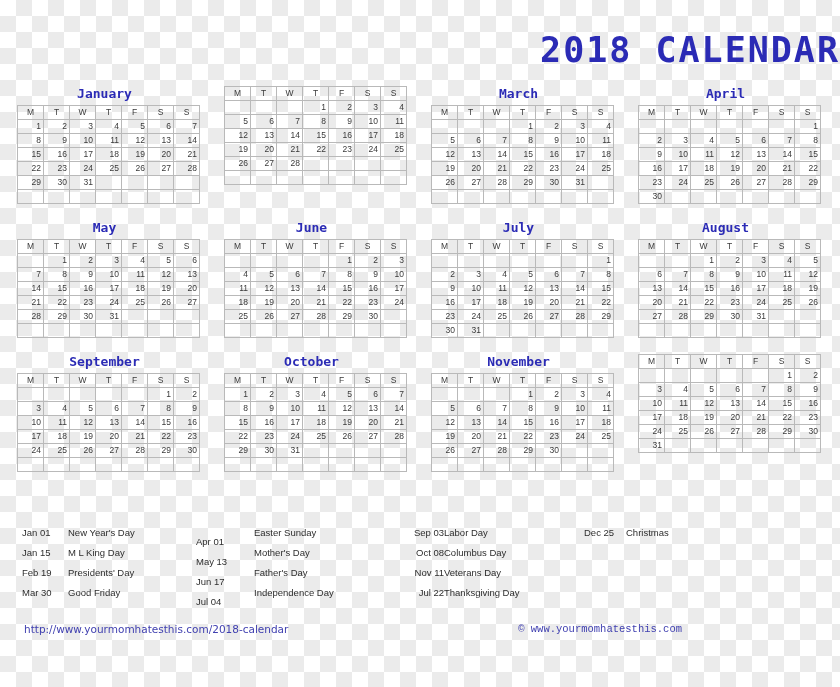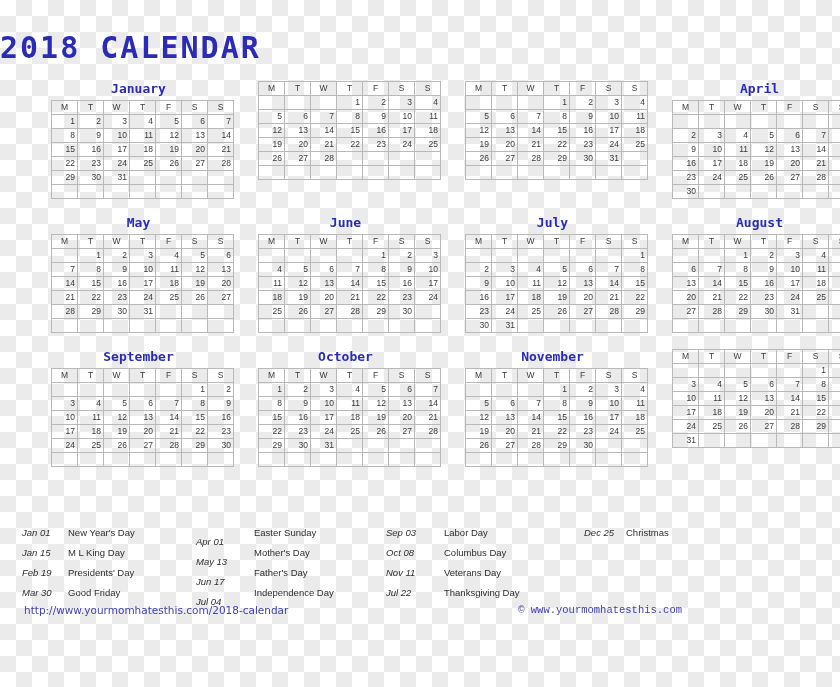--- a/index.html
+++ b/index.html
@@ -16,41 +16,40 @@
       linear-gradient(45deg, #ebebeb 25%, transparent 25%, transparent 75%, #ebebeb 75%, #ebebeb),
       linear-gradient(45deg, #ebebeb 25%, transparent 25%, transparent 75%, #ebebeb 75%, #ebebeb);
     background-size: 32px 32px;
     background-position: 0 0, 16px 16px;
     overflow: hidden;
     position: relative;
   }
 
   
   .page-title {
-    text-align: left;
+    text-align: right;
     color: #2b2bb5;
     font-family: "DejaVu Sans Mono", monospace;
     font-weight: bold;
-    font-size: 30px;
+    font-size: 35px;
     letter-spacing: 2px;
     line-height: 1;
     padding-top: 33px;
     margin: 0;
     -webkit-font-smoothing: none;
   }
 
   
   .months-area {
     padding-top: 18px;
   }
   .month-row {
     display: flex;
     justify-content: flex-start;
     height: 134px;
-    padding-left: 34px;
   }
   .month {
     width: 175px;
     margin-left: 17px;
     margin-right: 15px;
   }
   .month-name {
     text-align: center;
     color: #2b2bb5;
     font-family: "DejaVu Sans Mono", monospace;
@@ -104,39 +103,38 @@
     display: flex;
     align-items: center;
     font-size: 9.5px;
     color: #2e2e2e;
     white-space: nowrap;
   }
   .holiday-date {
     width: 60px;
     padding-left: 22px;
     box-sizing: border-box;
-    font-style: italic;
   }
   .holiday-name {
     width: 0;
   }
   .hc-0 { width: 196px; }
   .hc-1 { width: 190px; }
-  .hc-2 { width: 182px; }
+  .hc-2 { width: 182px; text-align: right; }
   .hc-3 { width: 180px; }
   .hc-0 .holiday-date { padding-left: 22px; width: 68px; }
   .hc-1 .holiday-date { padding-left: 0px; width: 58px; margin-top: 19px; }
   .hc-2 .holiday-date { padding-left: 0px; width: 58px; }
   .hc-3 .holiday-date { padding-left: 16px; width: 58px; }
 
   
   .footer {
     position: absolute;
     left: 0;
-    top: 604px;
+    top: 623px;
     width: 704px;
     height: 20px;
   }
   .footer-left {
     position: absolute;
     left: 24px;
     top: 0;
     font-size: 10.5px;
     color: #4040b0;
     font-family: "DejaVu Sans", sans-serif;
@@ -298,20 +296,21 @@
               <td></td>
               <td></td>
               <td></td>
               <td></td>
             </tr>
         </tbody>
       </table>
     </div>
 
     <div class="month">
+      <div class="month-name">March</div>
       <table class="month-grid">
         <thead>
           <tr>
             <th>M</th>
             <th>T</th>
             <th>W</th>
             <th>T</th>
             <th>F</th>
             <th>S</th>
             <th>S</th>

